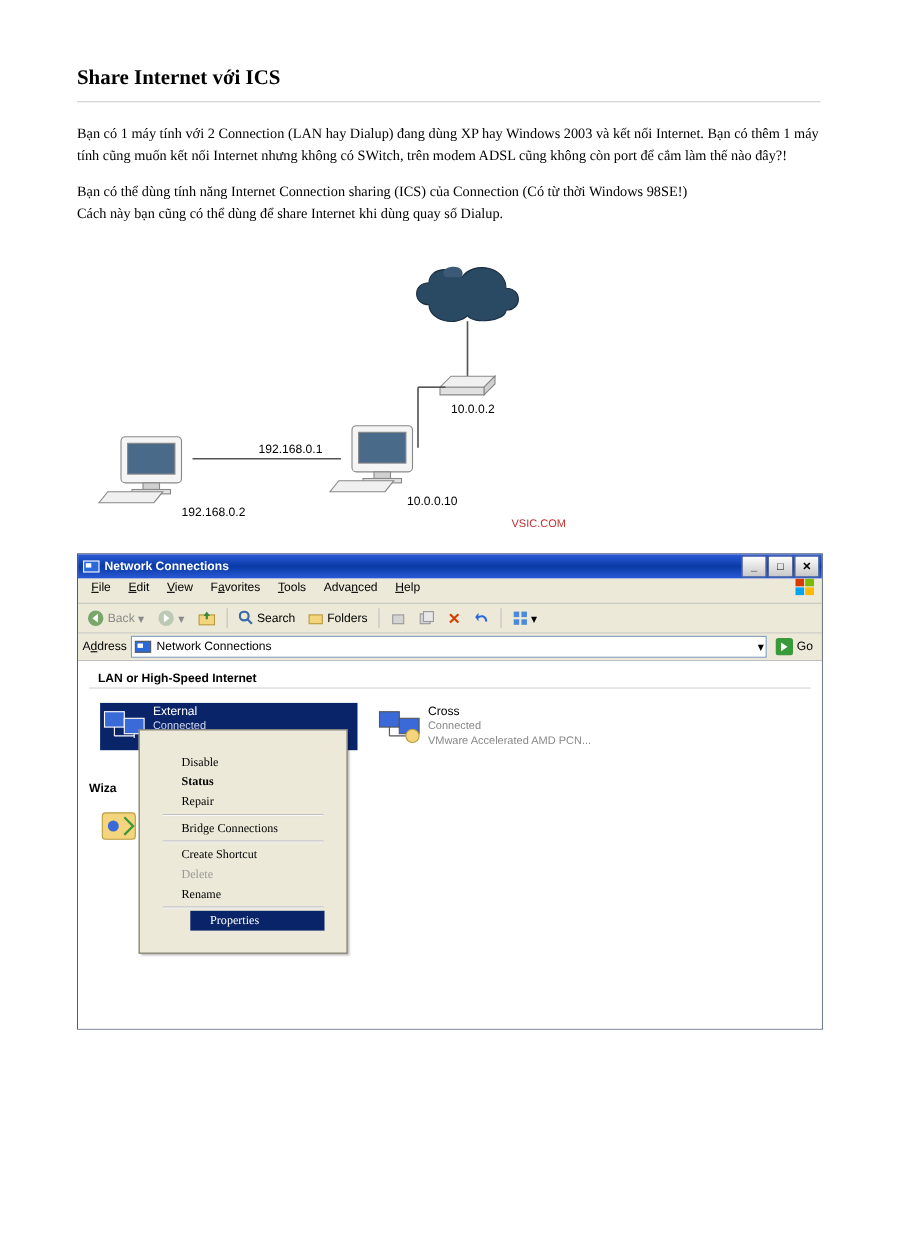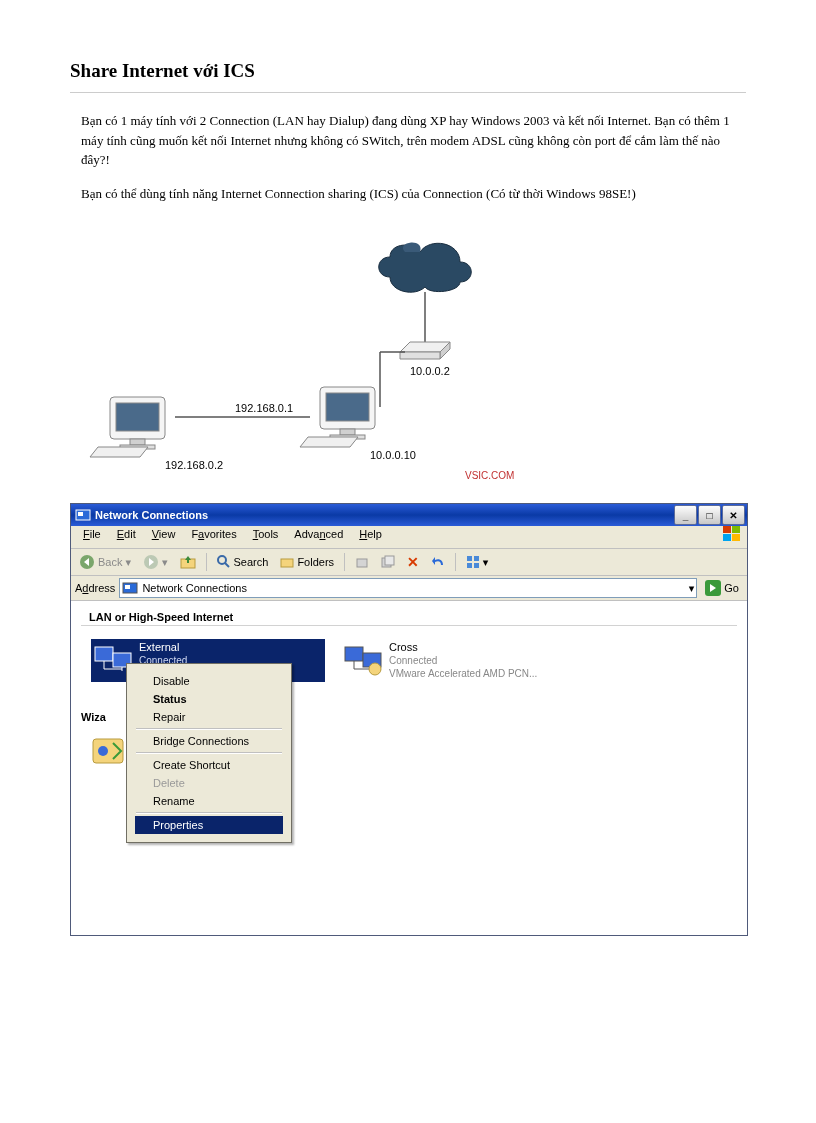--- a/index.html
+++ b/index.html
@@ -19,21 +19,20 @@
     font-size: 19px;
     margin-bottom: 8px;
   }
   .hr {
     border-top: 1px solid #ccc;
     margin: 10px 0 18px 0;
   }
   .para {
     margin-bottom: 14px;
     line-height: 1.5;
-    margin-left: 11px;
   }
   .label-text {
     margin-top: 8px;
     margin-bottom: 2px;
   }
   
   .diagram {
     position: relative;
     width: 480px;
     height: 280px;
@@ -177,31 +176,33 @@
   .conn-info .sub { color: #888; font-size: 10px; }
   .conn-item.selected .sub { color: #cdd6ef; }
   .ctxmenu {
     position: absolute;
     left: 53px;
     top: 60px;
     width: 148px;
     background: #ece9d8;
     border: 1px solid #716f64;
     box-shadow: 2px 2px 2px rgba(0,0,0,0.3);
-    padding: 8px;
+    padding: 20px;
+    font-family: Liberation Serif, serif;
   }
   .ctxitem {
     padding: 3px 8px 3px 18px;
     color: #000;
   }
   .ctxitem.bold { font-weight: bold; }
   .ctxitem.disabled { color: #999; }
   .ctxitem.highlight {
     background: #0a246a;
     color: #fff;
+    margin-left: 26px;
   }
   .ctxsep {
     height: 1px;
     background: #c0c0c0;
     margin: 2px 1px;
     border-bottom: 1px solid #fff;
   }
   .wizlabel {
     position: absolute;
     left: 8px;
@@ -219,20 +220,21 @@
 <body>
 
 <div class="page">
   <div class="title">Share Internet với ICS</div>
   <div class="hr"></div>
 
   <div class="para">Bạn có 1 máy tính với 2 Connection (LAN hay Dialup) đang dùng XP hay Windows 2003 và kết nối Internet. Bạn có thêm 1 máy tính cũng muốn kết nối Internet nhưng không có SWitch, trên modem ADSL cũng không còn port để cắm làm thế nào đây?!</div>
 
   <div class="para">
     <span>Bạn có thể dùng tính năng Internet Connection sharing (ICS) của Connection (Có từ thời Windows 98SE!)</span><br>
+    <span>Cách này bạn cũng có thể dùng để share Internet khi dùng quay số Dialup.</span>
   </div>
 
 
   <div class="diagram">
     <svg width="480" height="280" viewBox="0 0 480 280">
 
       <g transform="translate(300,20)">
         <path d="M20 40 C5 40 5 20 20 20 C20 5 45 5 50 15 C60 0 90 5 90 25 C105 25 105 45 90 45 C90 55 60 58 55 50 C45 60 20 55 20 40 Z" fill="#2a4963" stroke="#1a2e40" stroke-width="1"></path>
         <path d="M35 15 C25 5 55 0 50 15" fill="#3a5a78"></path>
       </g>

